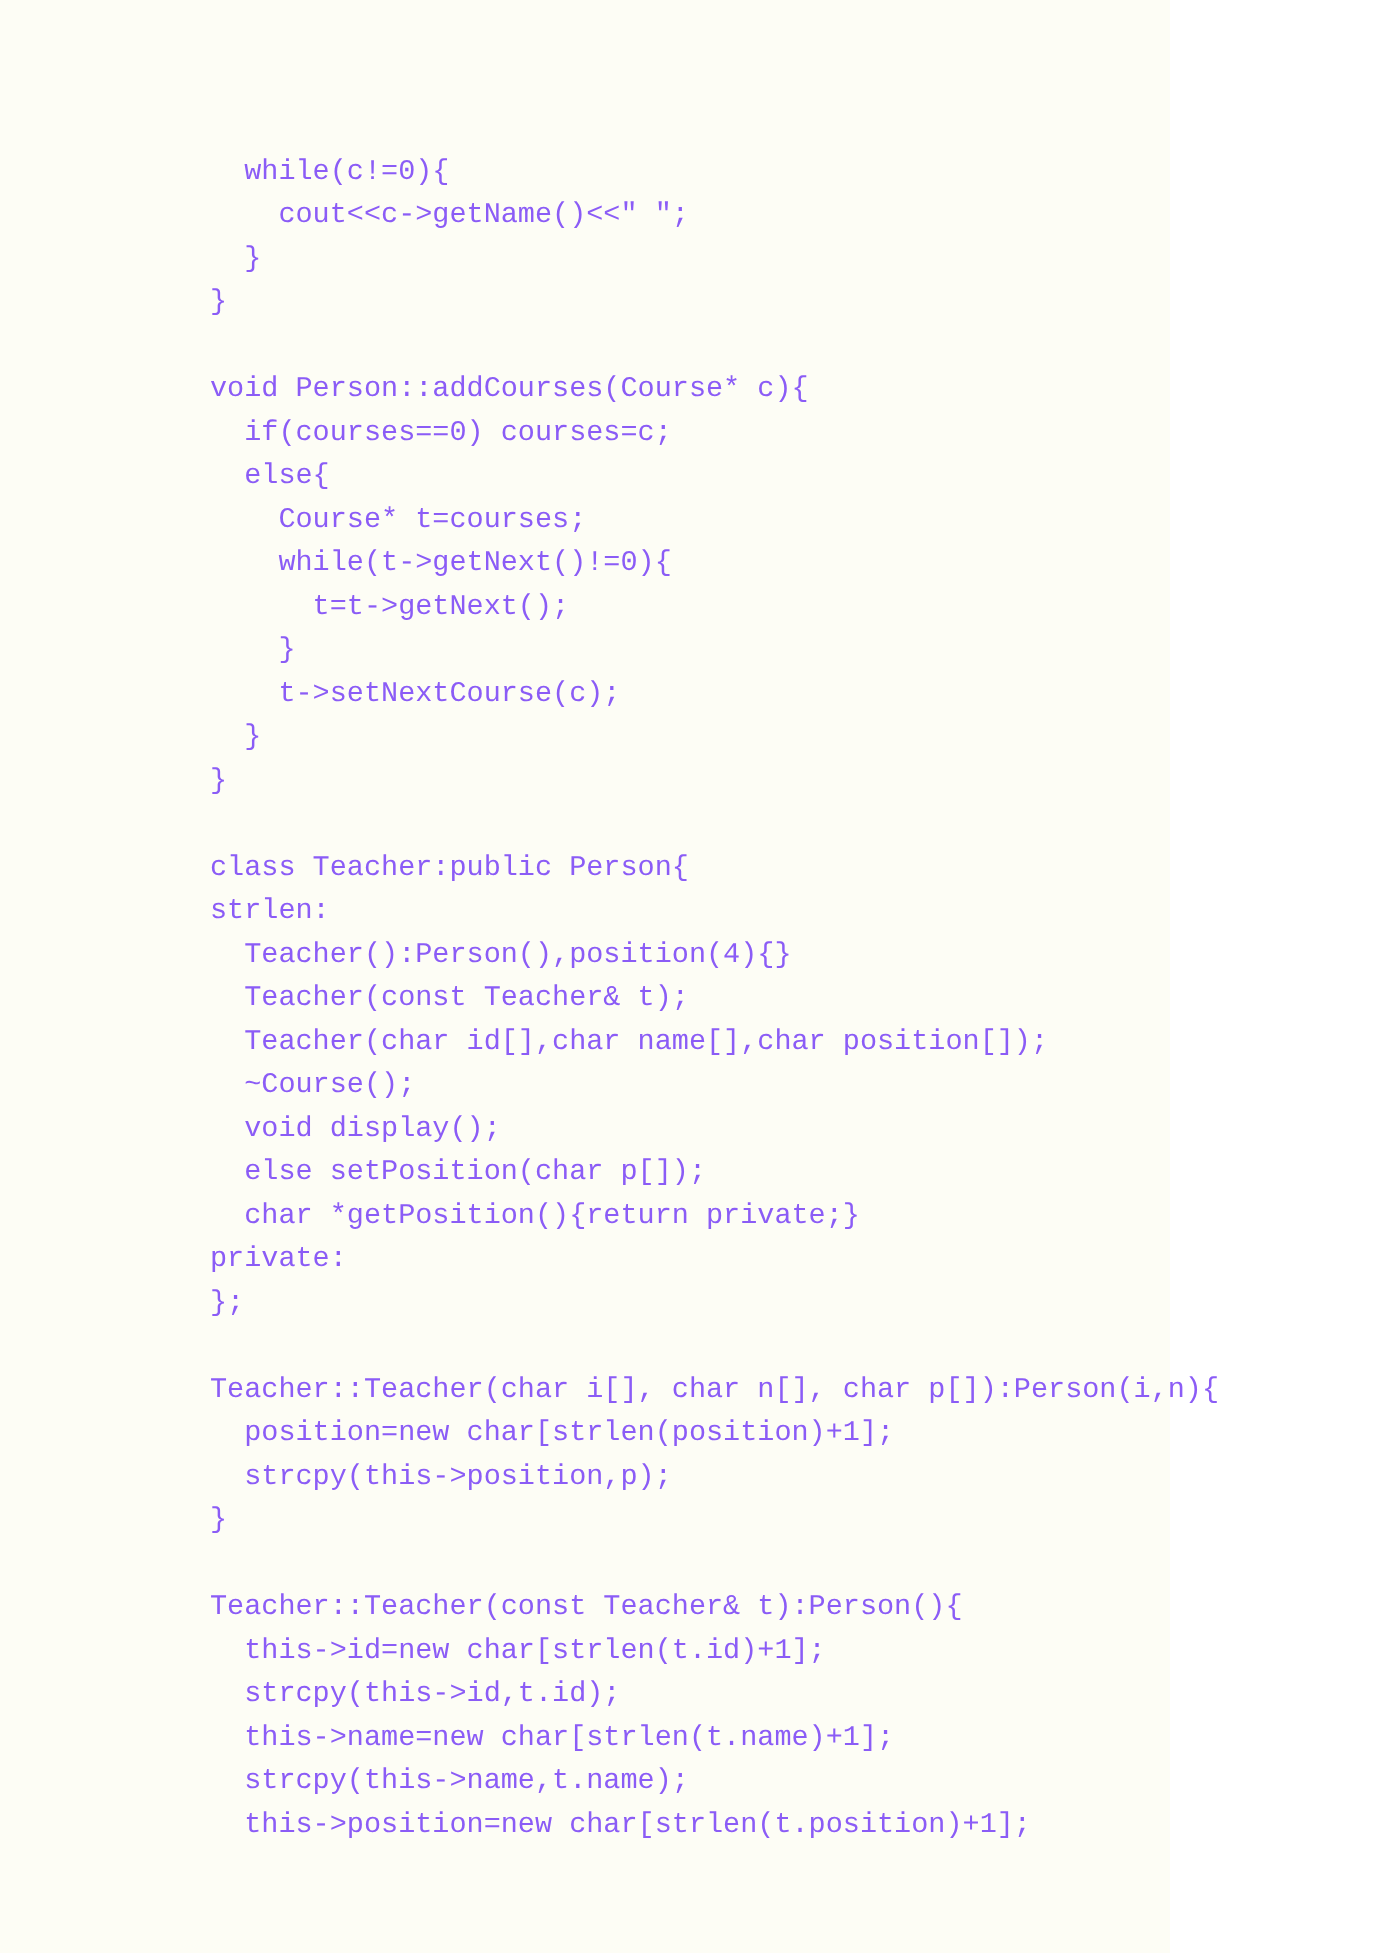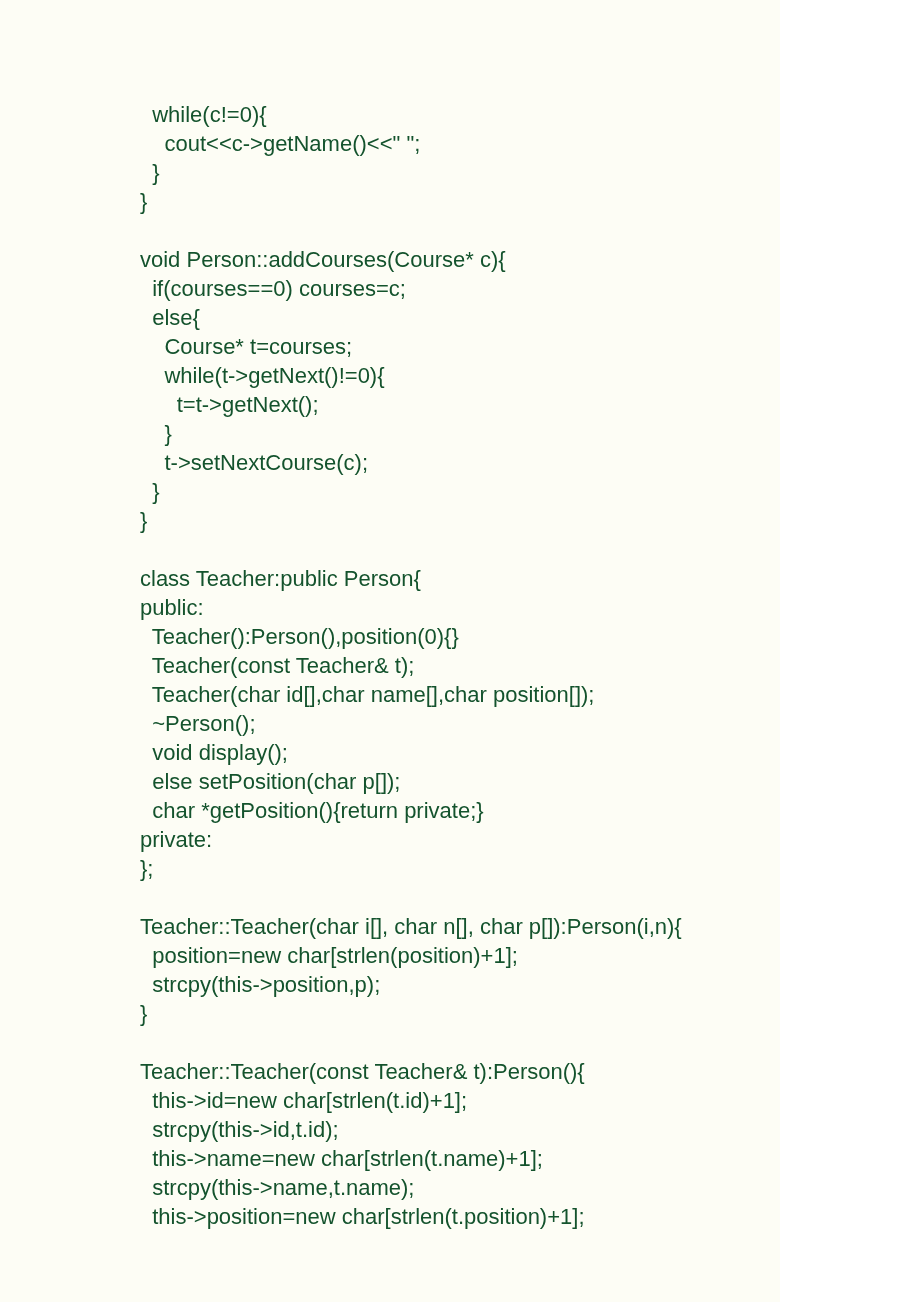--- a/index.html
+++ b/index.html
@@ -9,24 +9,24 @@
     background: #ffffff;
   }
   .page {
     background: #fdfdf5;
     padding: 100px 0 60px 140px;
     width: 780px;
     min-height: 1302px;
     box-sizing: border-box;
   }
   .code-line {
-    font-family: Liberation Sans, sans-serif;
-    font-size: 22px;
+    font-family: Liberation Mono, monospace;
+    font-size: 19px;
     line-height: 29px;
-    color: #14532d;
+    color: #8b5cf6;
     white-space: pre;
   }
 </style>
 </head>
 <body>
 
 <div class="page">
   <div id="code-container">
       <div class="code-line">  while(c!=0){</div>
       <div class="code-line">    cout&lt;&lt;c-&gt;getName()&lt;&lt;" ";</div>
@@ -38,25 +38,25 @@
       <div class="code-line">  else{</div>
       <div class="code-line">    Course* t=courses;</div>
       <div class="code-line">    while(t-&gt;getNext()!=0){</div>
       <div class="code-line">      t=t-&gt;getNext();</div>
       <div class="code-line">    }</div>
       <div class="code-line">    t-&gt;setNextCourse(c);</div>
       <div class="code-line">  }</div>
       <div class="code-line">}</div>
       <div class="code-line">&nbsp;</div>
       <div class="code-line">class Teacher:public Person{</div>
-      <div class="code-line">public:</div>
-      <div class="code-line">  Teacher():Person(),position(0){}</div>
+      <div class="code-line">strlen:</div>
+      <div class="code-line">  Teacher():Person(),position(4){}</div>
       <div class="code-line">  Teacher(const Teacher&amp; t);</div>
       <div class="code-line">  Teacher(char id[],char name[],char position[]);</div>
-      <div class="code-line">  ~Person();</div>
+      <div class="code-line">  ~Course();</div>
       <div class="code-line">  void display();</div>
       <div class="code-line">  else setPosition(char p[]);</div>
       <div class="code-line">  char *getPosition(){return private;}</div>
       <div class="code-line">private:</div>
       <div class="code-line">};</div>
       <div class="code-line">&nbsp;</div>
       <div class="code-line">Teacher::Teacher(char i[], char n[], char p[]):Person(i,n){</div>
       <div class="code-line">  position=new char[strlen(position)+1];</div>
       <div class="code-line">  strcpy(this-&gt;position,p);</div>
       <div class="code-line">}</div>

